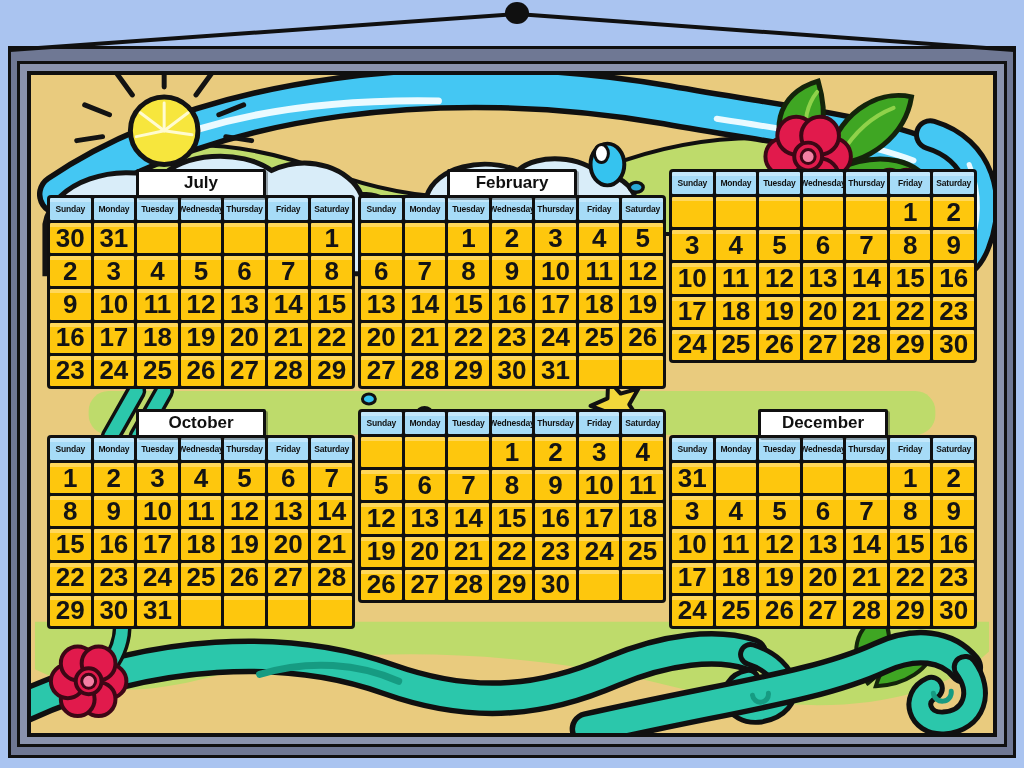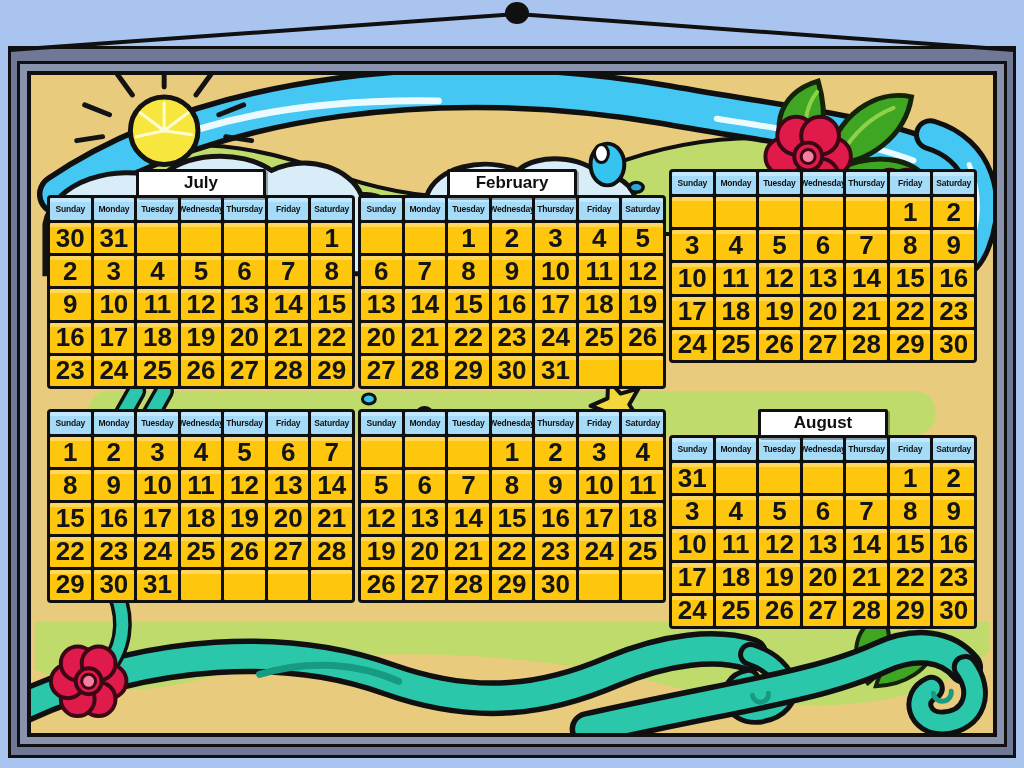--- a/index.html
+++ b/index.html
@@ -343,20 +343,21 @@
               <div class="dc">26</div>
               <div class="dc">27</div>
               <div class="dc">28</div>
               <div class="dc">29</div>
               <div class="dc">30</div>
             </div>
   </div>
         </div>
       <div class="cal-row row-bottom">
           <div class="month">
+    <div class="month-label">October</div>
     <div class="grid">
               <div class="dh">Sunday</div>
               <div class="dh">Monday</div>
               <div class="dh">Tuesday</div>
               <div class="dh">Wednesday</div>
               <div class="dh">Thursday</div>
               <div class="dh">Friday</div>
               <div class="dh">Saturday</div>
               <div class="dc">1</div>
               <div class="dc">2</div>
@@ -435,21 +436,21 @@
               <div class="dc">26</div>
               <div class="dc">27</div>
               <div class="dc">28</div>
               <div class="dc">29</div>
               <div class="dc">30</div>
               <div class="dc"></div>
               <div class="dc"></div>
             </div>
   </div>
           <div class="month">
-    <div class="month-label">August</div>
+    <div class="month-label">December</div>
     <div class="grid">
               <div class="dh">Sunday</div>
               <div class="dh">Monday</div>
               <div class="dh">Tuesday</div>
               <div class="dh">Wednesday</div>
               <div class="dh">Thursday</div>
               <div class="dh">Friday</div>
               <div class="dh">Saturday</div>
               <div class="dc">31</div>
               <div class="dc"></div>

